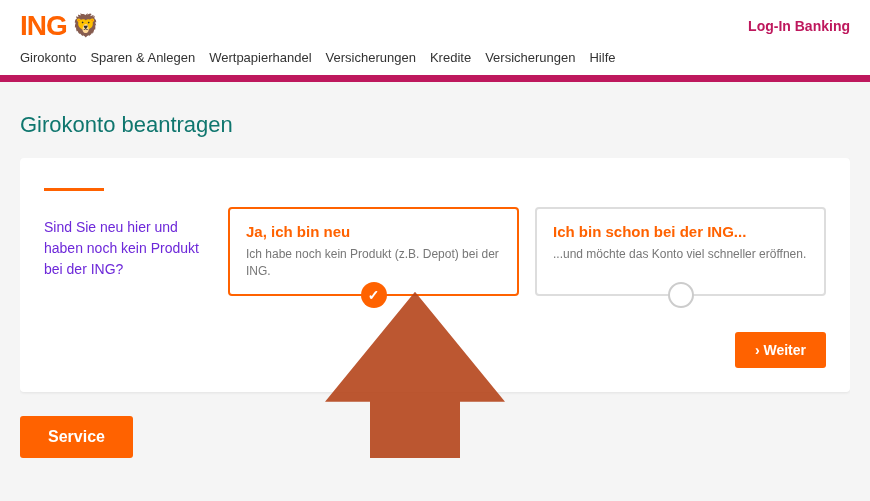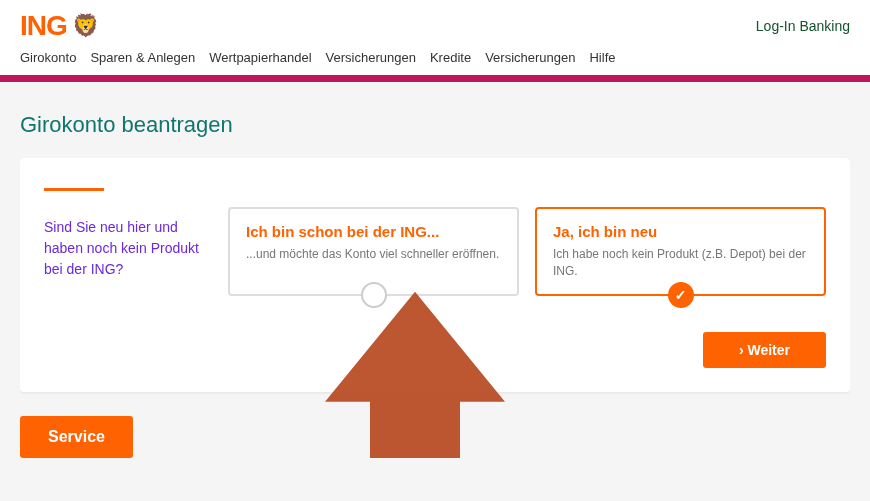--- a/index.html
+++ b/index.html
@@ -25,23 +25,23 @@
     .logo-text {
       font-size: 28px;
       font-weight: 900;
       color: #ff6200;
       letter-spacing: -1px;
     }
     .logo-lion {
       font-size: 22px;
     }
     .login-link {
-      color: #14532d;
-      font-size: 14px;
-      font-weight: normal;
+      color: #be185d;
+      font-size: 14px;
+      font-weight: bold;
       text-decoration: none;
       cursor: pointer;
     }
     .nav {
       display: flex;
       gap: 14px;
       padding: 0 0 10px;
     }
     .nav-item {
       font-size: 13px;
@@ -137,21 +137,21 @@
     
     .weiter-row {
       display: flex;
       justify-content: flex-end;
       margin-top: 36px;
     }
     .weiter-btn {
       background: #ff6200;
       color: #fff;
       border: none;
-      padding: 10px 36px;
+      padding: 10px 20px;
       font-size: 14px;
       font-weight: bold;
       border-radius: 3px;
       cursor: pointer;
       display: flex;
       align-items: center;
       gap: 6px;
     }
 
     
@@ -219,31 +219,31 @@
   <div class="page-wrapper">
 
     <div class="card">
       <div class="card-line"></div>
       <div class="card-inner">
 
         <div class="card-question">Sind Sie neu hier und haben noch kein Produkt bei der ING?</div>
 
         <div class="options">
 
+          <div class="option-box selected">
+            <div class="option-title">Ja, ich bin neu</div>
+            <div class="option-desc">Ich habe noch kein Produkt (z.B. Depot) bei der ING.</div>
+            <div class="radio-indicator">✓</div>
+          </div>
+
           <div class="option-box">
             <div class="option-title">Ich bin schon bei der ING...</div>
             <div class="option-desc">...und möchte das Konto viel schneller eröffnen.</div>
             <div class="radio-indicator unselected"></div>
           </div>
-
-          <div class="option-box selected">
-            <div class="option-title">Ja, ich bin neu</div>
-            <div class="option-desc">Ich habe noch kein Produkt (z.B. Depot) bei der ING.</div>
-            <div class="radio-indicator">✓</div>
-          </div>
         </div>
       </div>
 
       <div class="weiter-row">
         <button class="weiter-btn">› Weiter</button>
       </div>
     </div>
 
     <div class="arrow-overlay">
       <svg width="200" height="260" viewBox="0 0 200 260" xmlns="http://www.w3.org/2000/svg">

